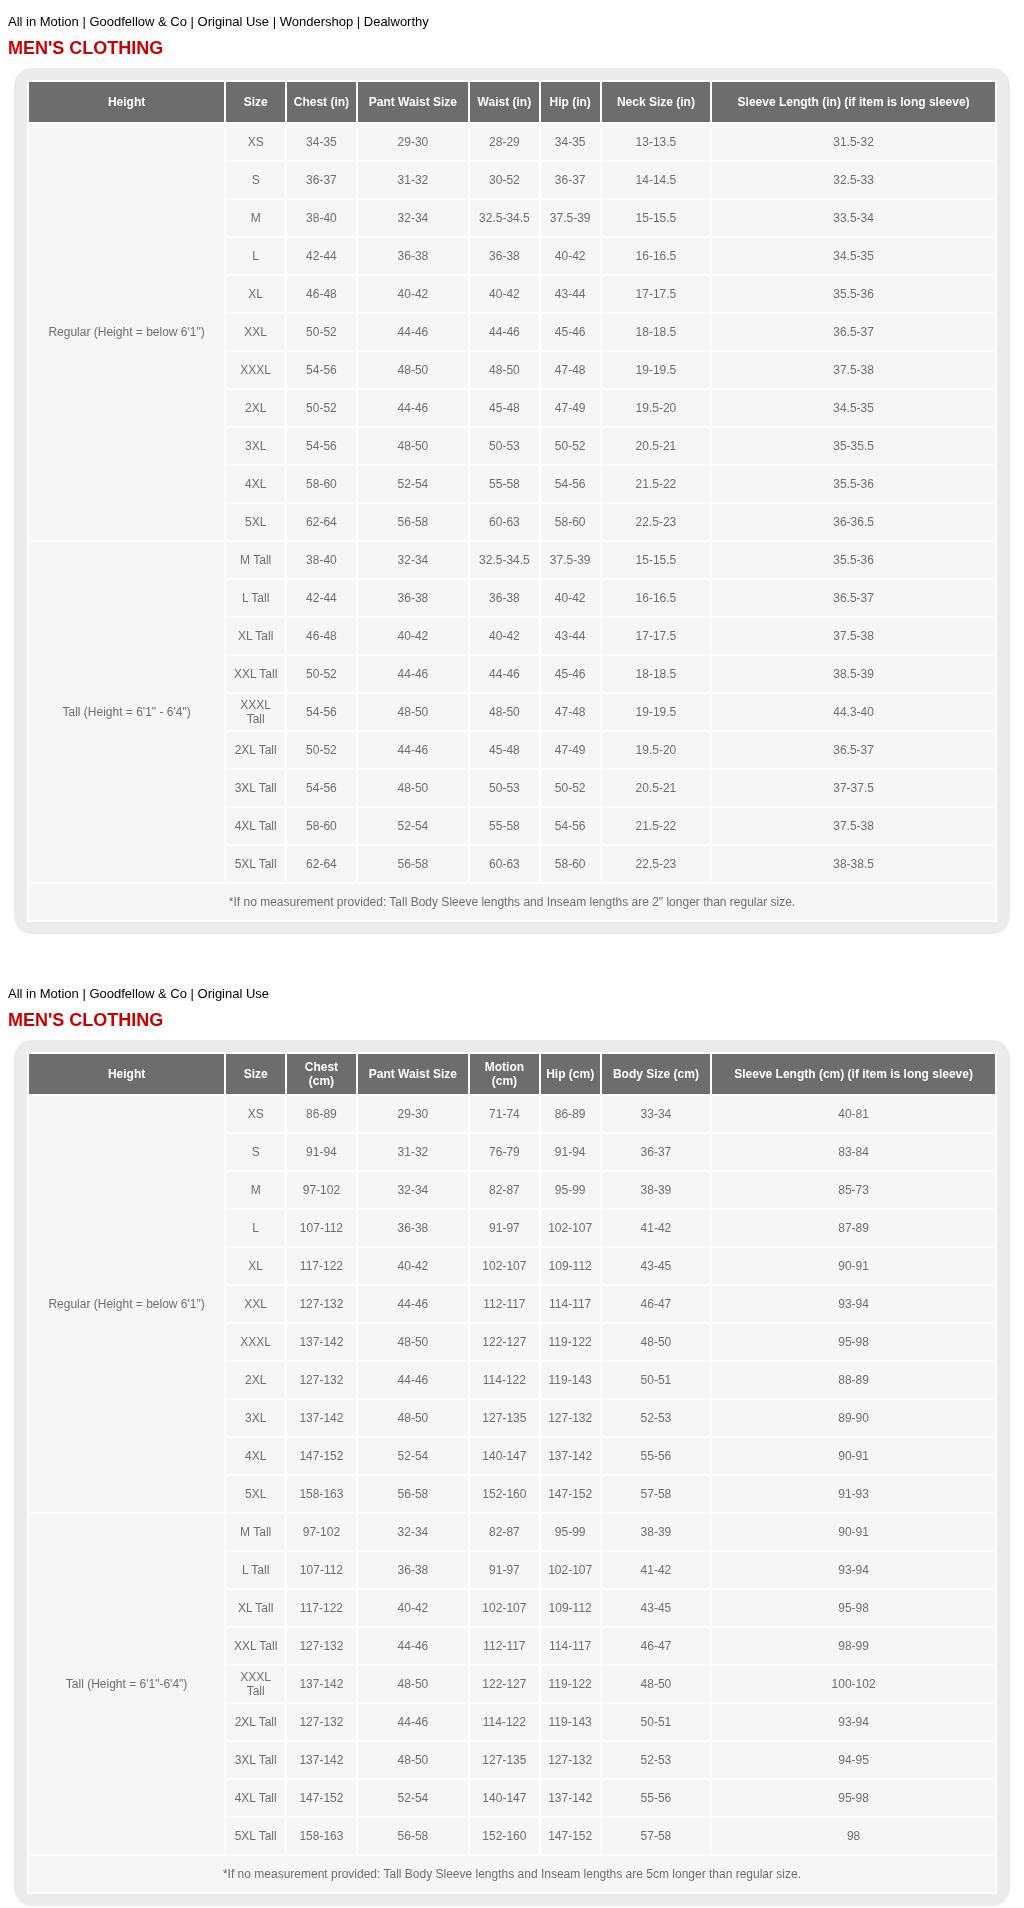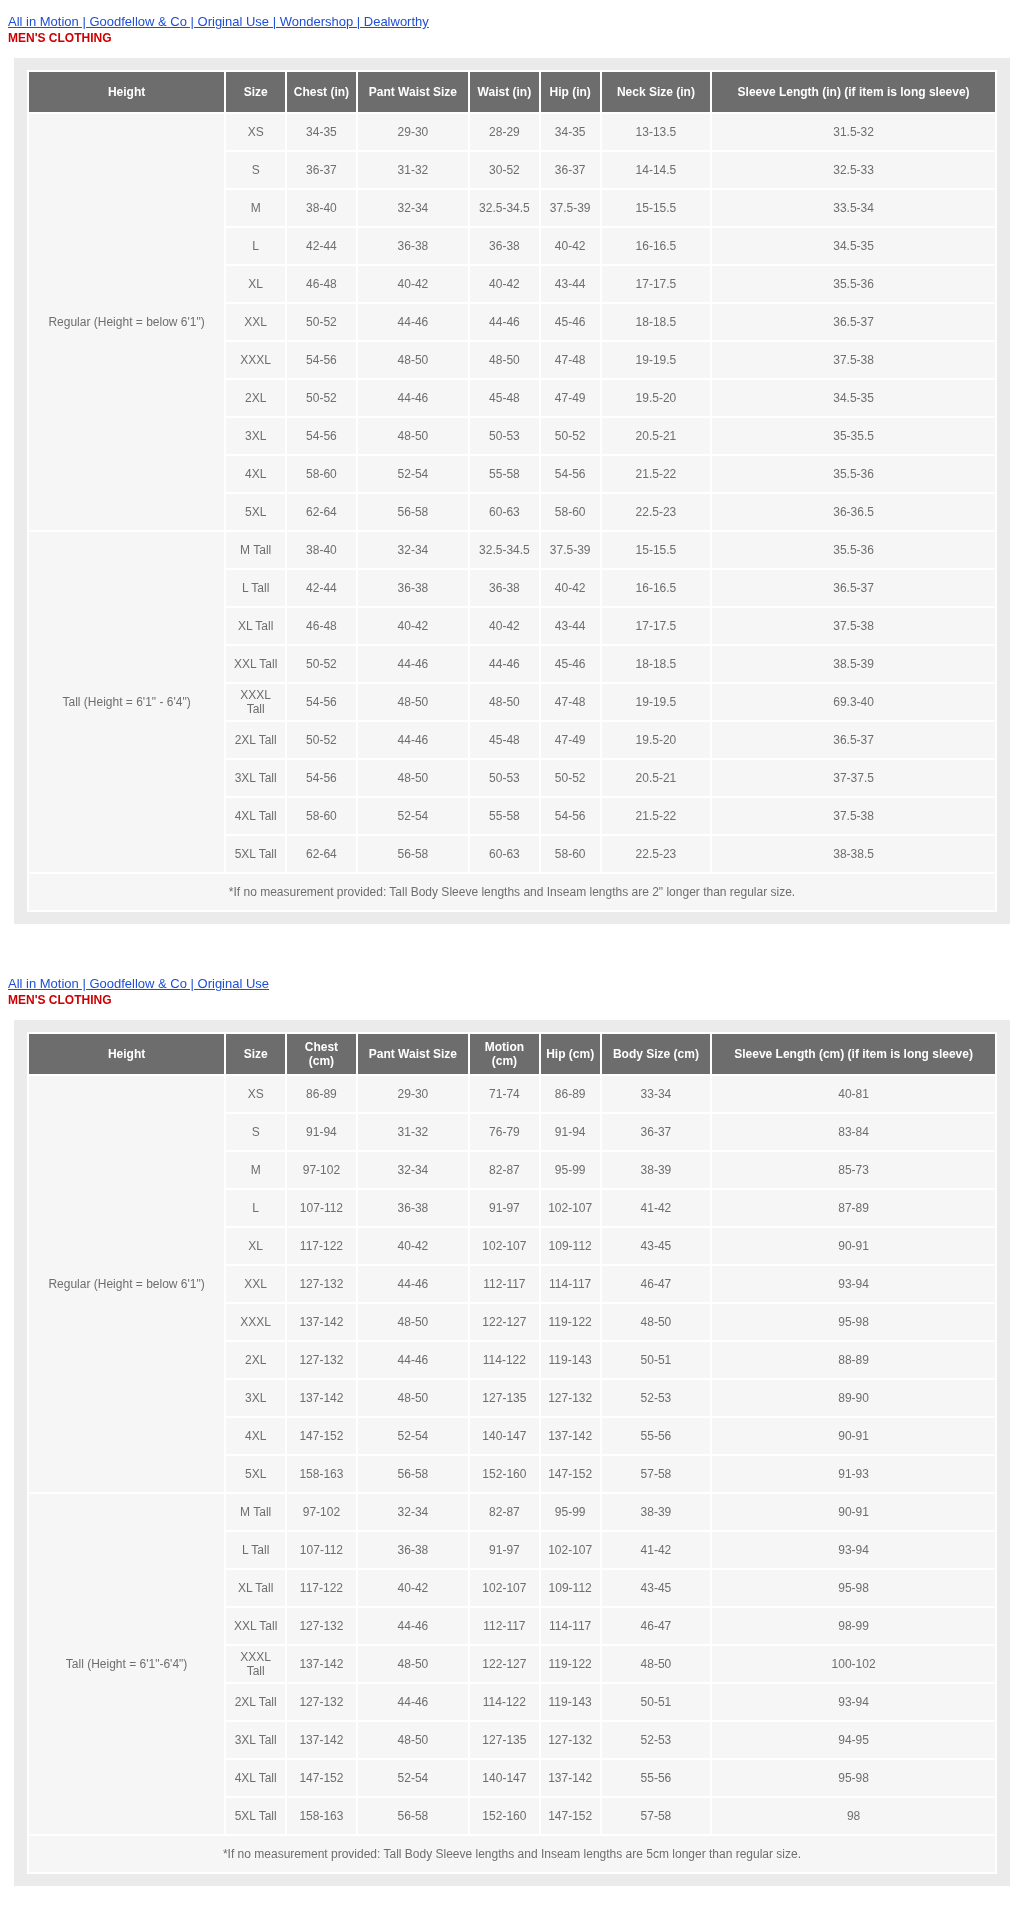--- a/index.html
+++ b/index.html
@@ -5,27 +5,28 @@
   html, body { margin:0; padding:0; background:#ffffff; }
   body {
     width:1024px;
     font-family:"Liberation Sans", sans-serif;
     -webkit-font-smoothing:antialiased;
   }
   .page { padding:6px 0 40px 0; }
 
   .section-head { margin:8px 0 0 8px; line-height:16px; }
   .section-head.second { margin-top:52px; }
-  .brands { font-size:13px; color:#1d4ed8;text-decoration:underline; }
-  .category { font-size:12px; font-weight:bold; color:#cc0000; margin-top:0; }
+  .brands { font-size:13px; color:#000000; }
+  .category { font-size:18px; font-weight:bold; color:#cc0000; margin-top:10px; }
 
   .table-frame {
     margin:12px 14px 0 14px;
     background:#ebebeb;
     padding:12px 13px;
+    border-radius:18px;
   }
   table.size-chart {
     width:100%;
     border-collapse:separate;
     border-spacing:2px;
     background:#ffffff;
     table-layout:fixed;
   }
   table.size-chart th {
     background:#6d6d6d;
@@ -231,21 +232,21 @@
             <td>18-18.5</td>
             <td>38.5-39</td>
           </tr>
           <tr>
             <td>XXXL Tall</td>
             <td>54-56</td>
             <td>48-50</td>
             <td>48-50</td>
             <td>47-48</td>
             <td>19-19.5</td>
-            <td>69.3-40</td>
+            <td>44.3-40</td>
           </tr>
           <tr>
             <td>2XL Tall</td>
             <td>50-52</td>
             <td>44-46</td>
             <td>45-48</td>
             <td>47-49</td>
             <td>19.5-20</td>
             <td>36.5-37</td>
           </tr>

